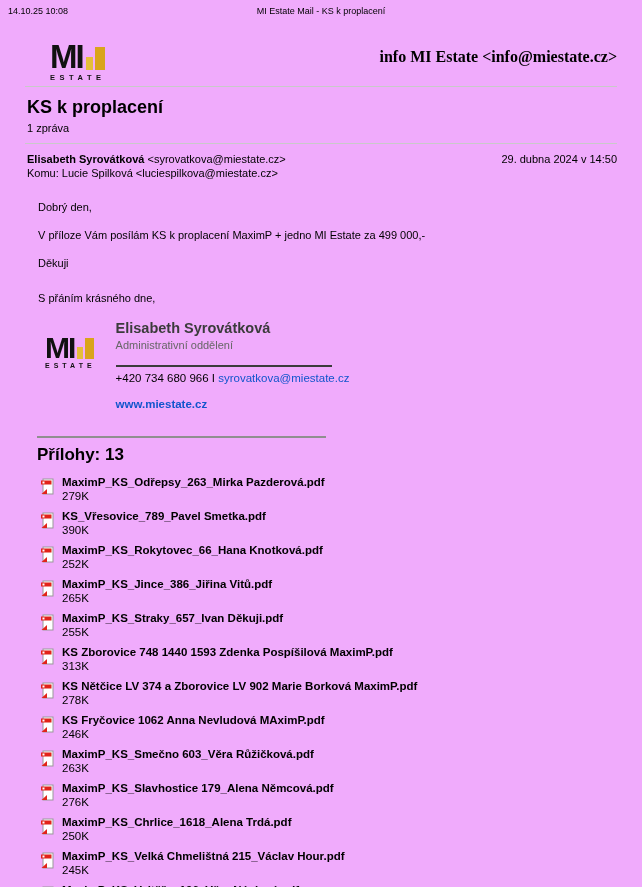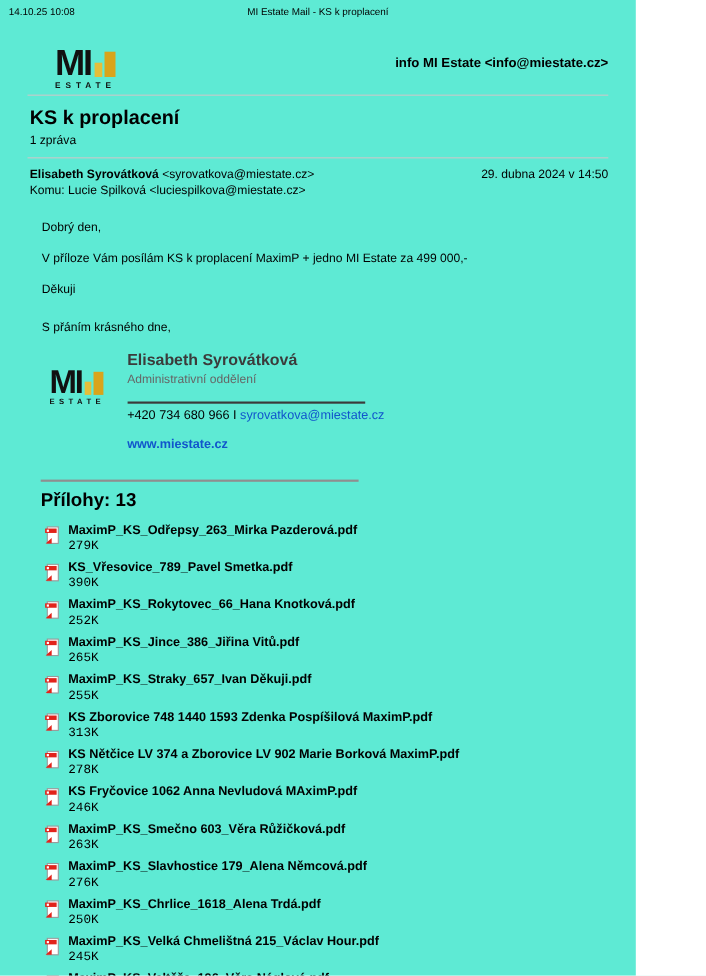--- a/index.html
+++ b/index.html
@@ -4,23 +4,23 @@
 <style>
   * { margin: 0; padding: 0; box-sizing: border-box; }
   html, body { background: #ffffff; }
   body {
     font-family: "Liberation Sans", "DejaVu Sans", sans-serif;
     color: #000;
     width: 642px;
   }
   .page {
     position: relative;
-    width: 578px;
+    width: 642px;
     height: 887px;
-    background: #5eead4;
+    background: #f0abfc;
     overflow: hidden;
   }
 
   
   .print-meta {
     position: relative;
     padding: 6px 8px 0 8px;
     font-size: 9px;
     color: #000;
     height: 18px;
@@ -34,23 +34,24 @@
 
   
   .email-header {
     display: flex;
     justify-content: space-between;
     align-items: center;
     margin: 10px 25px 0 50px;
     height: 52px;
   }
   .account-line {
-    font-size: 12px;
+    font-size: 16px;
     font-weight: bold;
     padding-top: 6px;
+    font-family: Liberation Serif, serif;
   }
 
   
   .mi-logo { display: inline-block; }
   .mi-logo-top { display: flex; align-items: flex-end; }
   .mi-word {
     font-weight: 900;
     font-size: 33px;
     line-height: 0.78;
     letter-spacing: -2px;
@@ -145,21 +146,21 @@
   .att-item {
     display: flex;
     align-items: flex-start;
     gap: 8px;
     margin-bottom: 7px;
     cursor: pointer;
   }
   .pdf-icon { flex: 0 0 auto; margin-top: 2px; }
   .att-text { font-size: 11.5px; line-height: 13.5px; }
   .att-name { font-weight: bold; }
-  .att-size { font-weight: normal; font-family: Liberation Mono, monospace; }
+  .att-size { font-weight: normal; }
 </style>
 </head>
 <body>
 
 <div class="page">
 
   <div class="print-meta">
     <span>14.10.25 10:08</span>
     <span class="pm-title">MI Estate Mail - KS k proplacení</span>
   </div>

